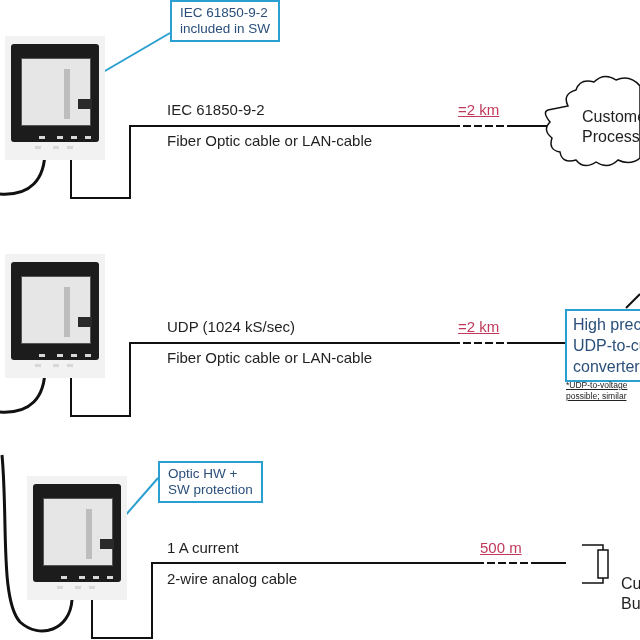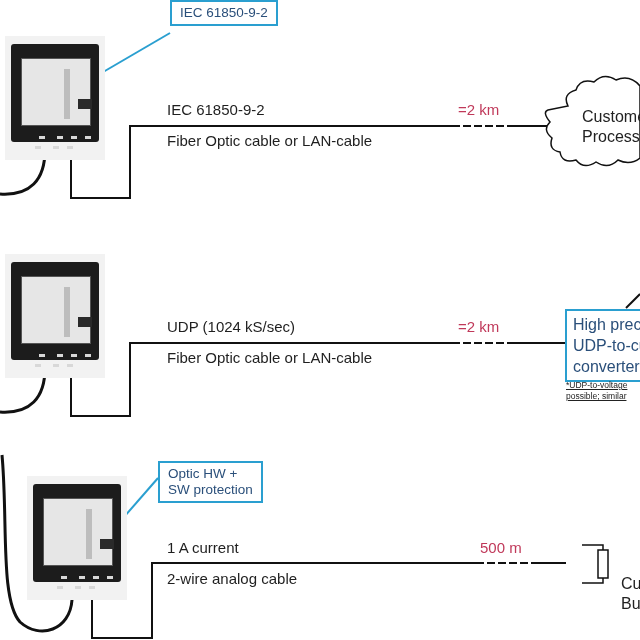--- a/index.html
+++ b/index.html
@@ -5,21 +5,21 @@
   html,body{margin:0;padding:0;background:#ffffff;}
   body{width:640px;height:640px;position:relative;overflow:hidden;font-family:"Liberation Sans",sans-serif;color:#1a1a1a;}
   svg.wires{position:absolute;left:0;top:0;width:640px;height:640px;}
   .device{position:absolute;background:#f2f2f2;}
   .device .box{position:absolute;left:6px;top:8px;right:6px;bottom:18px;background:#1c1c1c;border-radius:3px;}
   .device .panel{position:absolute;left:16px;top:22px;right:14px;bottom:34px;background:#e6e6e6;border:1px solid #555;}
   .device .strip{position:absolute;background:#bdbdbd;}
   .device .dark{position:absolute;background:#2a2a2a;}
   .device .port{position:absolute;width:6px;height:3px;background:#d8d8d8;}
   .label{position:absolute;font-size:15px;white-space:nowrap;color:#1f1f1f;}
-  .dist{position:absolute;font-size:15px;color:#c0395a;white-space:nowrap;}
+  .dist{position:absolute;font-size:15px;color:#c0395a;white-space:nowrap;text-decoration:underline;}
   .callout{position:absolute;border:2px solid #2a9fd0;background:#fff;color:#2a4f7a;font-size:13.5px;line-height:16px;padding:3px 8px;white-space:nowrap;}
   .callout-big{position:absolute;border:2px solid #2a9fd0;background:#fff;color:#2a4f7a;font-size:16px;line-height:21px;padding:3px 6px;white-space:nowrap;}
   .note{position:absolute;font-size:8.5px;line-height:11px;color:#222;white-space:nowrap;text-decoration:underline;}
   .cloudtext{position:absolute;font-size:16px;line-height:20px;color:#222;white-space:nowrap;}
   .loadtext{position:absolute;font-size:16px;line-height:20px;color:#222;white-space:nowrap;}
 </style>
 </head>
 <body>
 
 <svg class="wires" viewBox="0 0 640 640">
@@ -88,20 +88,21 @@
     <div class="port" style="left:52px;top:100px;"></div>
     <div class="port" style="left:66px;top:100px;"></div>
     <div class="port" style="left:80px;top:100px;"></div>
   <div class="port" style="left:30px;top:110px;"></div>
     <div class="port" style="left:48px;top:110px;"></div>
     <div class="port" style="left:62px;top:110px;"></div>
 </div>
 
 <div class="callout" style="left:170px;top:0px;">
   <div>IEC 61850-9-2</div>
+  <div>included in SW</div>
 </div>
 <div class="label" style="left:167px;top:101px;">IEC 61850-9-2</div>
 <div class="label" style="left:167px;top:132px;">Fiber Optic cable or LAN-cable</div>
 <div class="dist" style="left:458px;top:101px;">=2 km</div>
 <div class="cloudtext" style="left:582px;top:107px;">
   <div>Custome</div>
   <div>Process</div>
 </div>
 
 <div class="label" style="left:167px;top:318px;">UDP (1024 kS/sec)</div>

